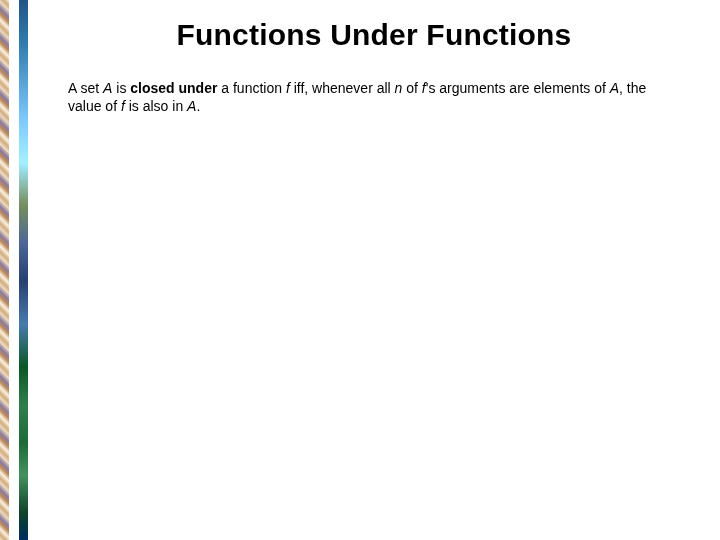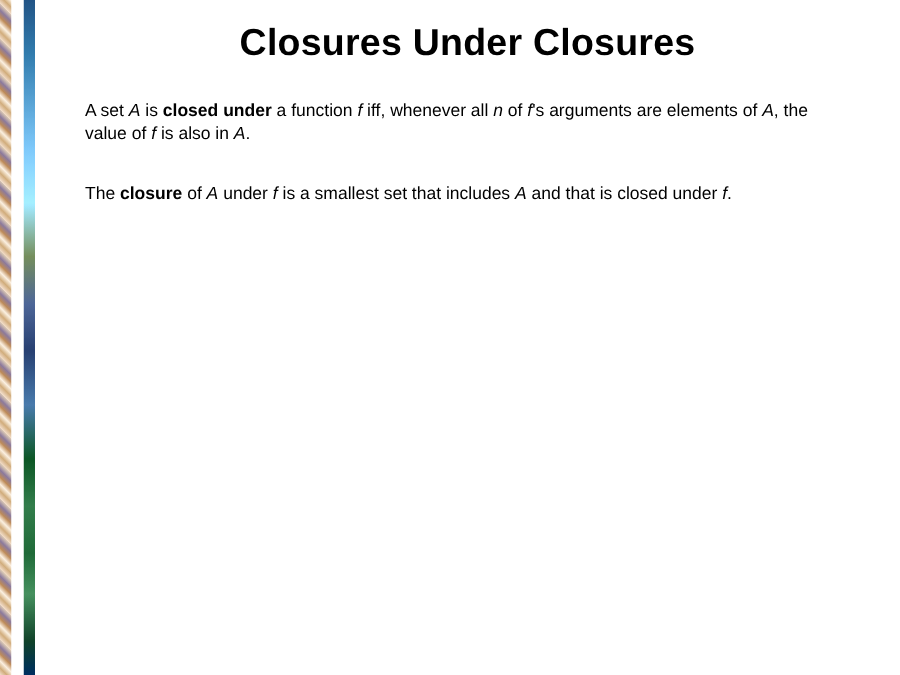--- a/index.html
+++ b/index.html
@@ -71,22 +71,19 @@
 </head>
 <body>
 
 <div class="sidebar">
   <div class="stripe stripe-1"></div>
   <div class="stripe stripe-2"></div>
   <div class="stripe stripe-3"></div>
 </div>
 
 <div class="content">
-  <h1 class="title">Closures Under Closures</h1>
+  <h1 class="title">Functions Under Functions</h1>
 
   <p class="para">
     <span>A set </span><span class="italic">A</span><span> is </span><span class="bold">closed under</span><span> a function </span><span class="italic">f</span><span> iff, whenever all </span><span class="italic">n</span><span> of </span><span class="italic">f</span><span>'s arguments are elements of </span><span class="italic">A</span><span>, the value of </span><span class="italic">f</span><span> is also in </span><span class="italic">A</span><span>.</span>
   </p>
 
-  <p class="para">
-    <span>The </span><span class="bold">closure</span><span> of </span><span class="italic">A</span><span> under </span><span class="italic">f</span><span> is a smallest set that includes </span><span class="italic">A</span><span> and that is closed under </span><span class="italic">f</span><span>.</span>
-  </p>
 </div>
 
 </body></html>

